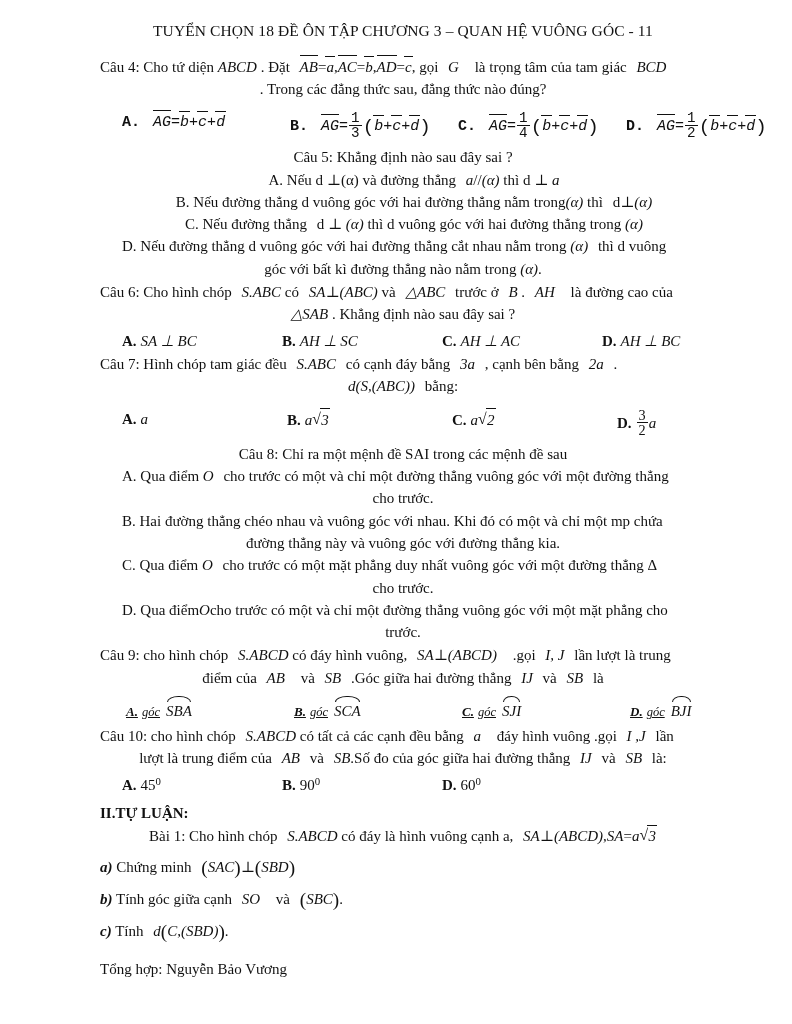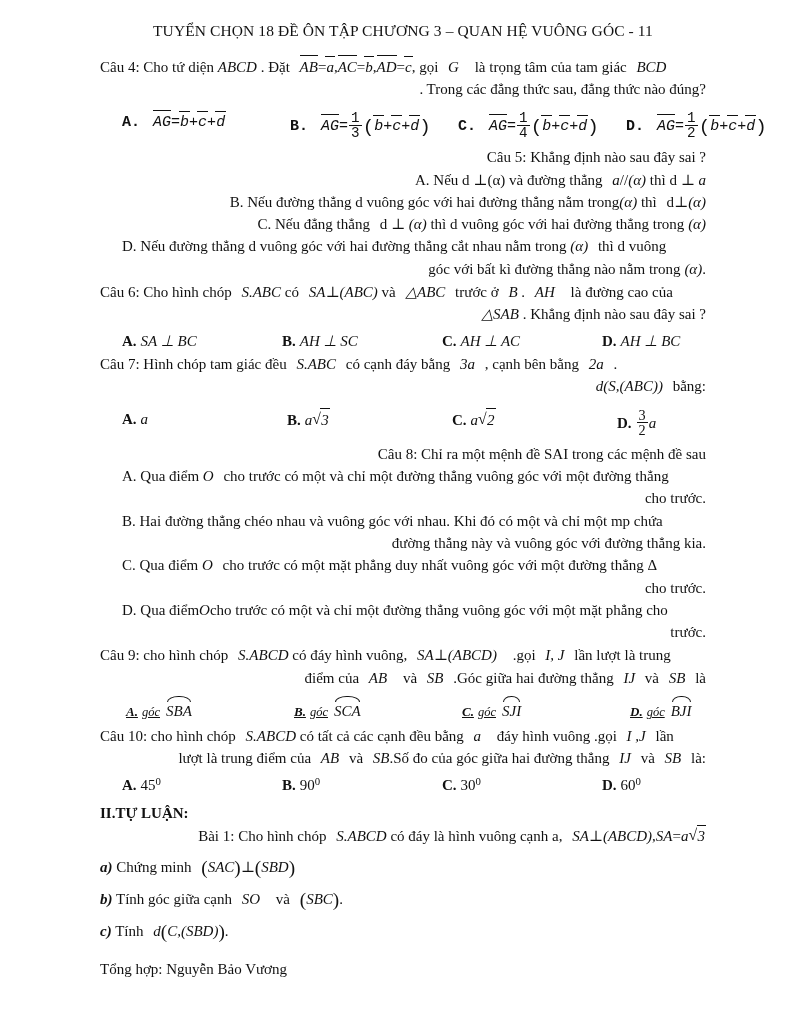--- a/index.html
+++ b/index.html
@@ -31,21 +31,21 @@
     margin: 4px 0 16px 0;
     white-space: nowrap;
   }
 
   
   .q-block { margin: 0 0 2px 0; }
   .para {
     font-size: 15px;
     line-height: 1.42;
     margin: 0 0 1px 0;
-    text-align: right;
+    text-align: center;
   }
   .para.just { text-align: justify; text-justify: inter-word; }
   .lbl { font-weight: normal; }
   .bi { font-weight: bold; font-style: italic; }
   .ind { padding-left: 22px; }
 
   
   .m  { font-style: italic; font-family: "Liberation Serif", serif; }
   .mr { font-style: normal; }
   .sp { display:inline-block; width:6px; }
@@ -204,21 +204,21 @@
 
     <div class="para ind">
       <span class="lbl">B.</span>
       <span>Nếu đường thẳng d vuông góc với hai đường thẳng nằm trong</span><span class="m">(α)</span>
       <span>thì</span><span class="sp"></span>
       <span>d</span><span>⊥</span><span class="m">(α)</span>
     </div>
 
     <div class="para ind">
       <span class="lbl">C.</span>
-      <span>Nếu đẳng thẳng</span><span class="sp"></span>
+      <span>Nếu đường thẳng</span><span class="sp"></span>
       <span>d</span>
       <span>⊥</span>
       <span class="m">(α)</span>
       <span>thì d vuông góc với hai đường thẳng trong</span>
       <span class="m">(α)</span>
     </div>
 
     <div class="para ind just">
       <span class="lbl">D.</span>
       <span>Nếu đường thẳng d vuông góc với hai đường thẳng cắt nhau nằm trong</span>
@@ -394,23 +394,20 @@
       <span>là:</span>
     </div>
     <div class="ans-row w4">
       <div class="opt">
         <span class="tag">A.</span><span>45</span><span class="deg">0</span>
       </div>
       <div class="opt">
         <span class="tag">B.</span><span>90</span><span class="deg">0</span>
       </div>
       <div class="opt">
-        <span class="tag">C.</span><span>30</span><span class="deg">0</span>
-      </div>
-      <div class="opt">
         <span class="tag">D.</span><span>60</span><span class="deg">0</span>
       </div>
     </div>
   </div>
 
   <div class="q-block">
     <div class="sec-head">II.TỰ LUẬN:</div>
 
     <div class="para">
       <span class="lbl">Bài 1:</span>

